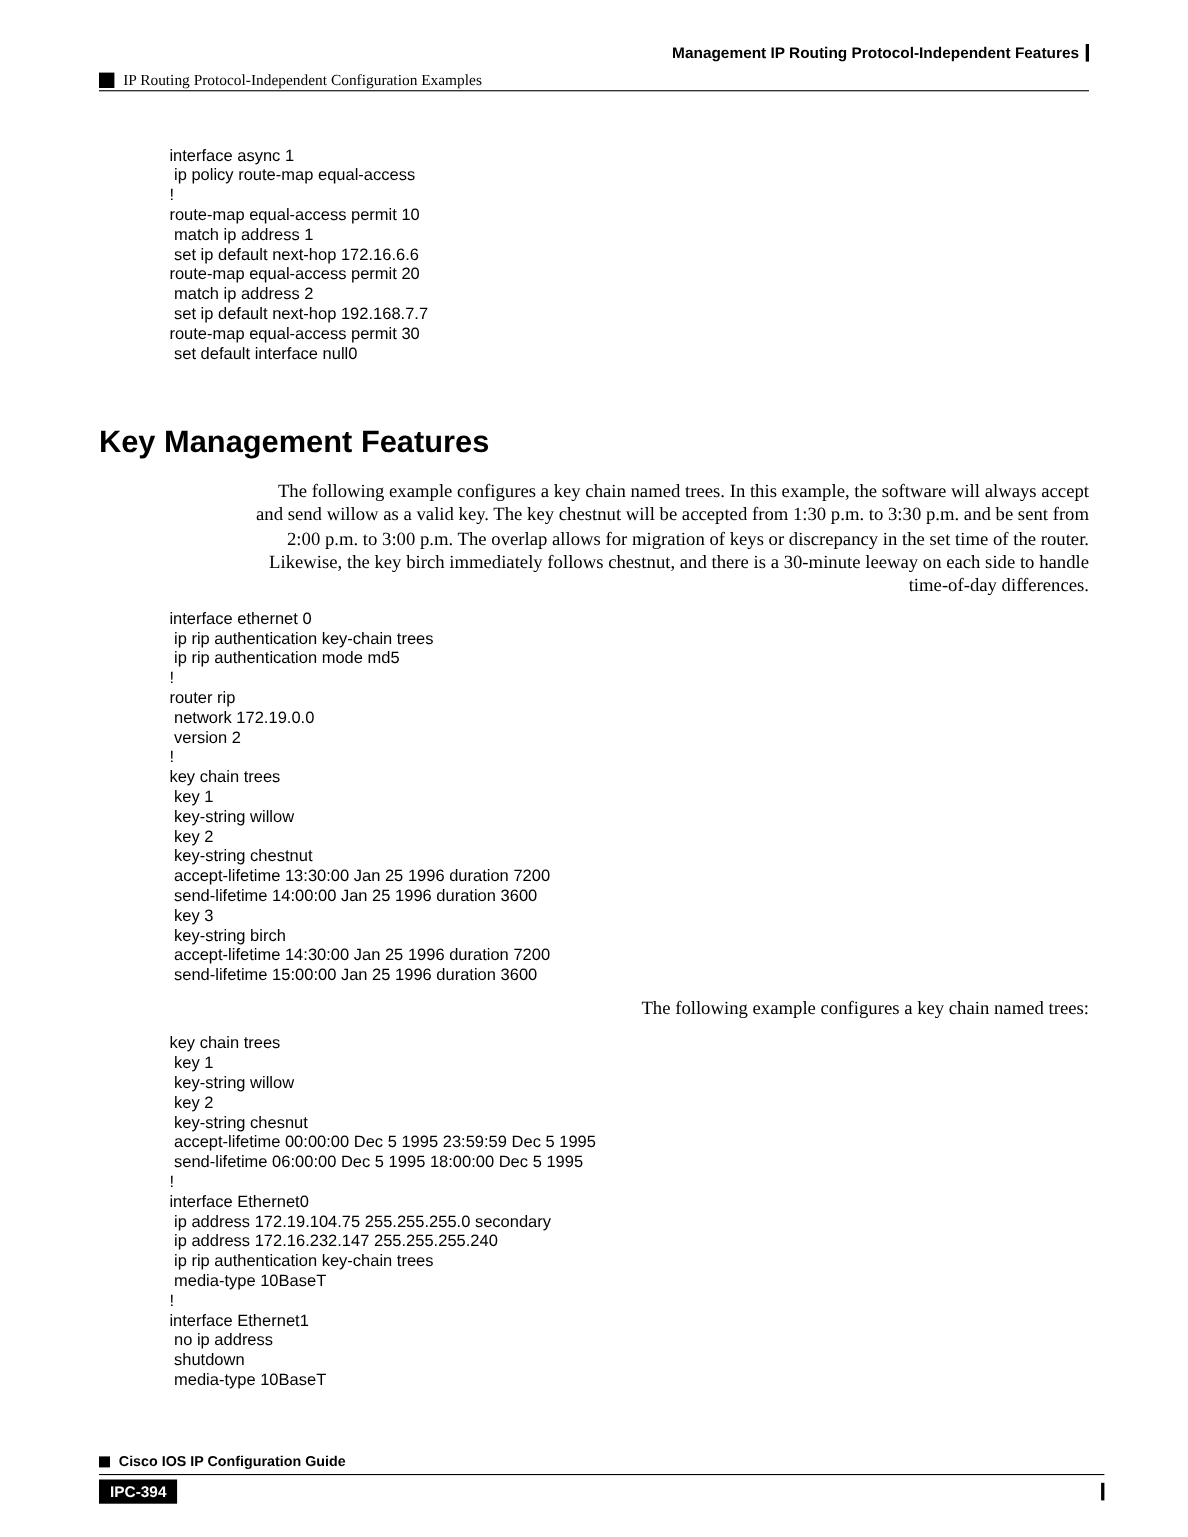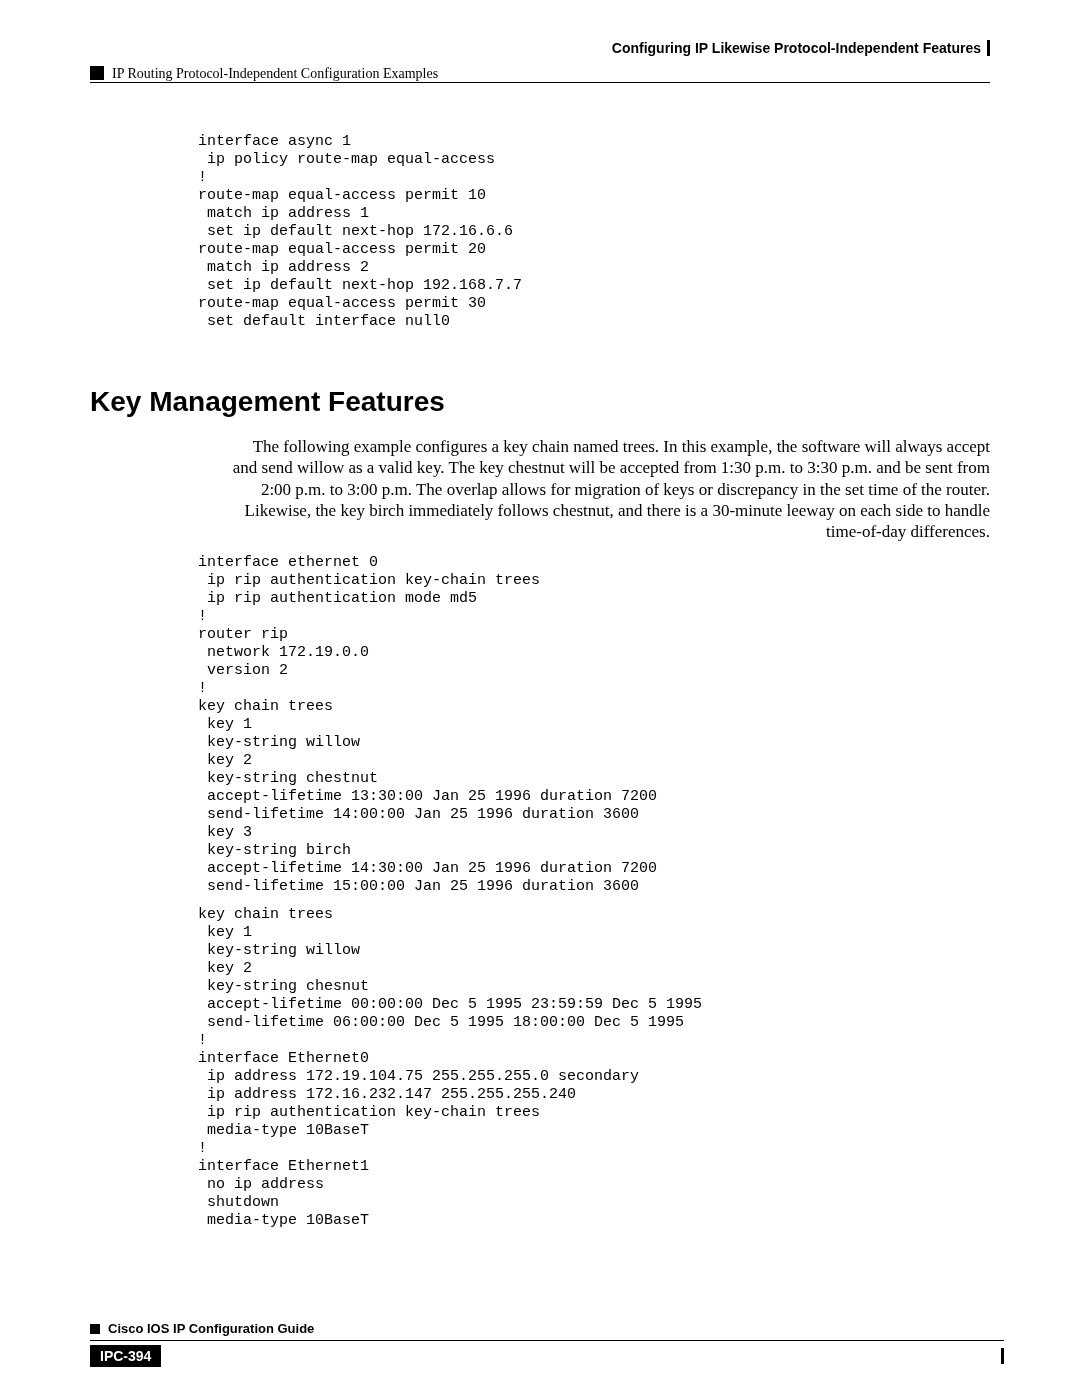--- a/index.html
+++ b/index.html
@@ -48,25 +48,25 @@
     height: 16px;
     background: #000;
     display: inline-block;
   }
   .header-divider {
     border: none;
     border-top: 1px solid #000;
     margin: 0 0 50px 0;
   }
   .code-block {
-    font-family: Liberation Mono, monospace;
+    font-family: Liberation Sans, sans-serif;
     font-size: 15px;
     white-space: pre;
     line-height: 1.2;
-    margin: 10px 0 10px 108px;
+    margin: 10px 0 10px 64px;
   }
   .section-heading {
     font-family: Arial, Helvetica, sans-serif;
     font-weight: bold;
     font-size: 28px;
     margin: 55px 0 18px 0;
   }
   .body-para {
     font-family: "Times New Roman", Times, serif;
     font-size: 17px;
@@ -123,21 +123,21 @@
   }
 </style>
 </head>
 <body>
 
 <div class="page">
 
   <div class="header-row">
     <span></span>
     <span class="header-right">
-      <span>Configuring IP Likewise Protocol-Independent Features</span>
+      <span>Management IP Routing Protocol-Independent Features</span>
       <span class="tall-bar"></span>
     </span>
   </div>
 
   <div class="header-left">
     <span class="black-square"></span>
     <span>IP Routing Protocol-Independent Configuration Examples</span>
   </div>
 
   <hr class="header-divider">
@@ -171,20 +171,21 @@
  key-string willow
  key 2
  key-string chestnut
  accept-lifetime 13:30:00 Jan 25 1996 duration 7200
  send-lifetime 14:00:00 Jan 25 1996 duration 3600
  key 3
  key-string birch
  accept-lifetime 14:30:00 Jan 25 1996 duration 7200
  send-lifetime 15:00:00 Jan 25 1996 duration 3600</div>
 
+  <p class="body-para">The following example configures a key chain named trees:</p>
 
   <div class="code-block">key chain trees
  key 1
  key-string willow
  key 2
  key-string chesnut
  accept-lifetime 00:00:00 Dec 5 1995 23:59:59 Dec 5 1995
  send-lifetime 06:00:00 Dec 5 1995 18:00:00 Dec 5 1995
 !
 interface Ethernet0

